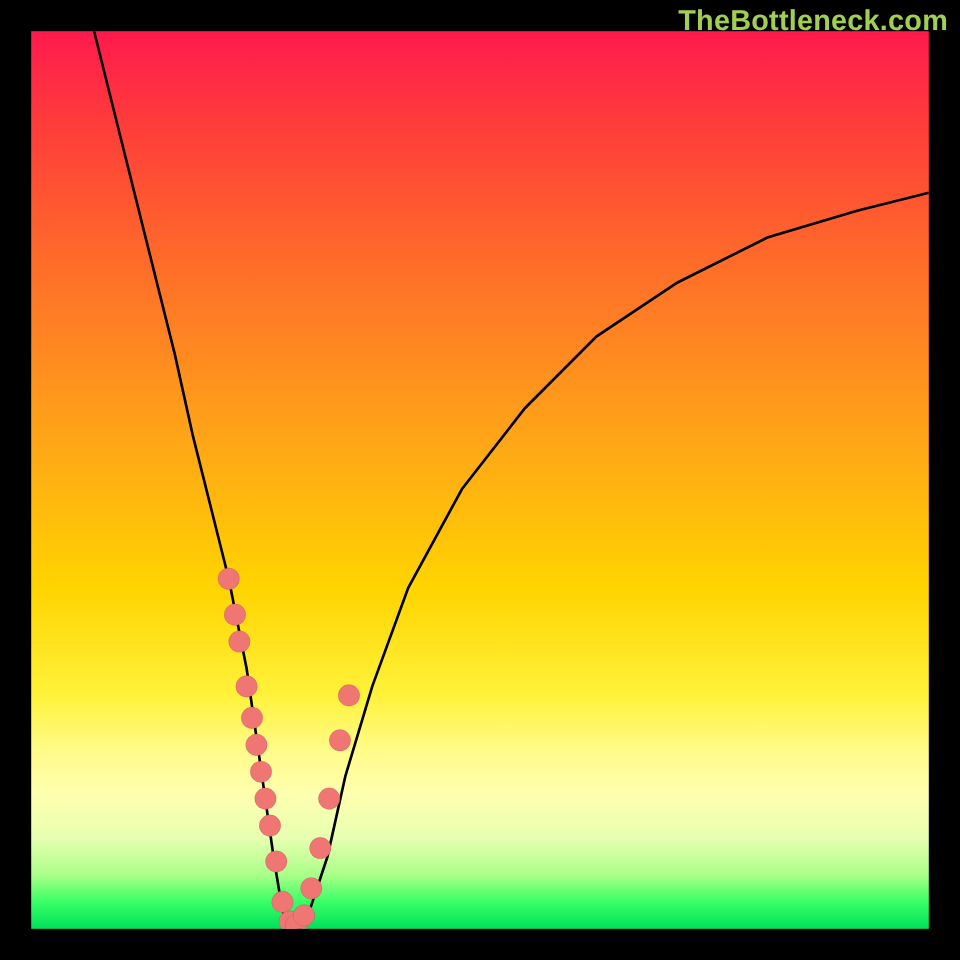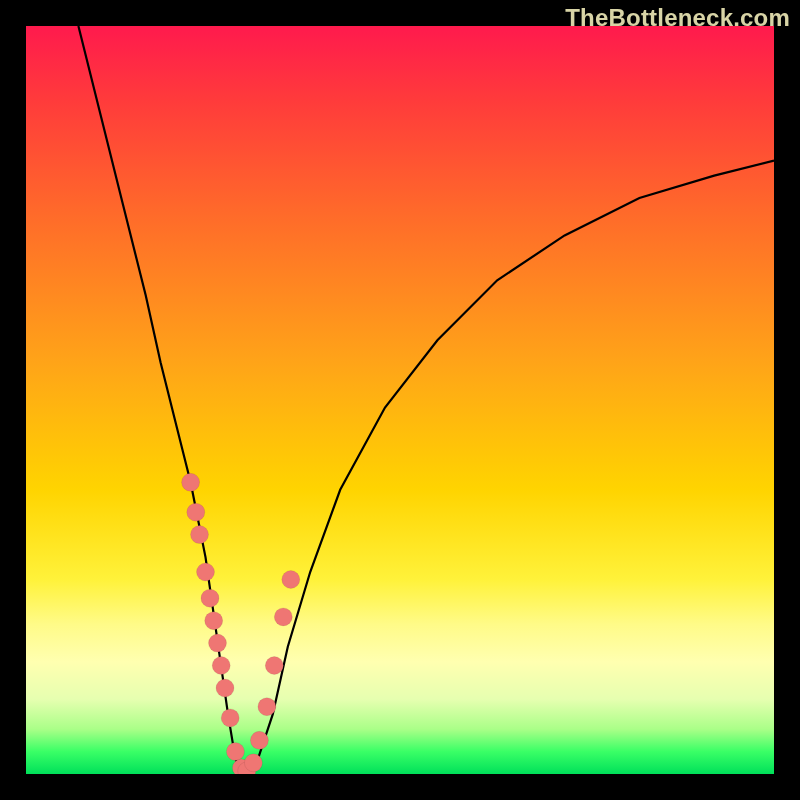--- a/index.html
+++ b/index.html
@@ -28,21 +28,21 @@
       #ffffb0 85%,
       #e6ffb0 90%,
       #aaff88 94%,
       #3aff66 97%,
       #00e05a 100%);
   }
   .watermark {
     position: absolute;
     top: 4px;
     right: 10px;
-    color: #fef9c3;
+    color: #bef264;
     font-size: 24px;
     font-weight: 600;
     letter-spacing: 0.2px;
     opacity: 0.85;
     user-select: none;
   }
   svg.curve {
     position: absolute;
     left: 0;
     top: 0;

